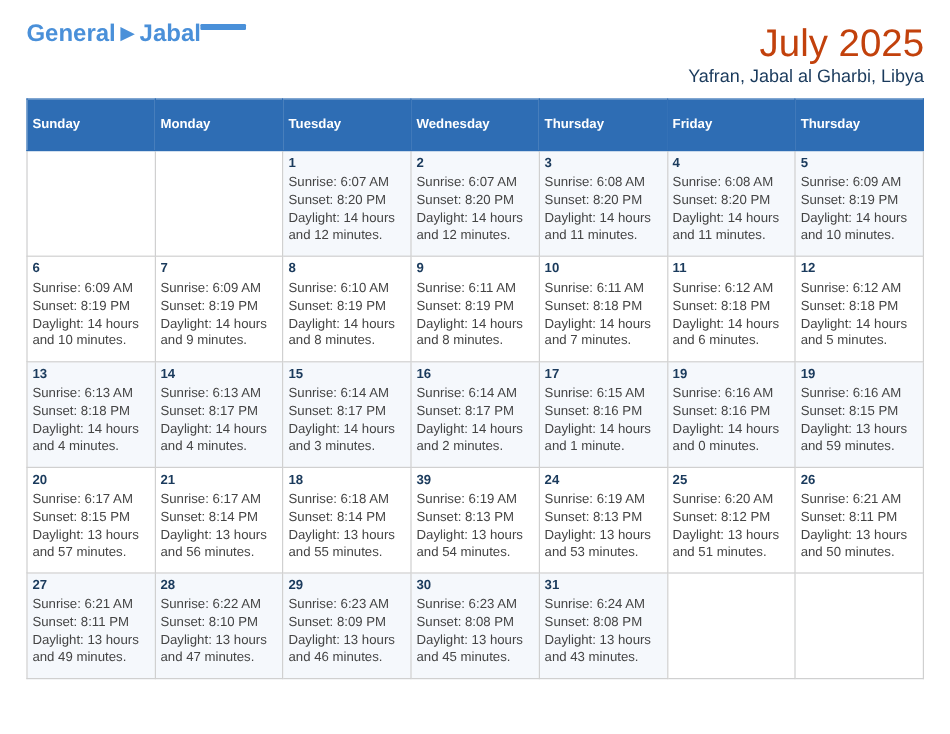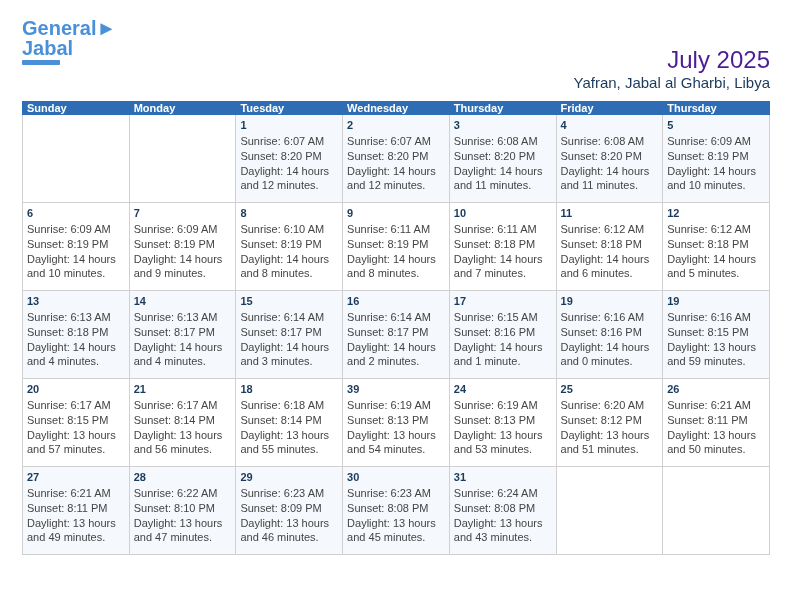--- a/index.html
+++ b/index.html
@@ -17,21 +17,21 @@
       background: #fff;
     }
     .header {
       display: flex;
       justify-content: space-between;
       align-items: flex-start;
       margin-bottom: 10px;
     }
     .logo {
       display: flex;
-      flex-direction: column;
+      flex-direction: row;
       align-items: flex-start;
     }
     .logo-text {
       font-size: 20px;
       font-weight: bold;
       color: #1a3a5c;
       line-height: 1;
     }
     .logo-text span {
       color: #4a90d9;
@@ -40,39 +40,38 @@
       width: 38px;
       height: 5px;
       background: #4a90d9;
       margin-top: 2px;
       border-radius: 1px;
     }
     .title-block {
       text-align: right;
     }
     .main-title {
-      font-size: 24px;
-      color: #4c1d95;
+      font-size: 32px;
+      color: #c2410c;
       font-weight: normal;
-      margin-top: 28px;
     }
     .subtitle {
       font-size: 15px;
       color: #1a3a5c;
       margin-left: 11px;
     }
     table {
       width: 100%;
       border-collapse: collapse;
       font-size: 10px;
     }
     thead th {
       background: #2e6db4;
       color: #fff;
-      padding: 0 4px;
+      padding: 15px 4px;
       text-align: left;
       font-size: 11px;
       font-weight: bold;
       border: 1px solid #2e6db4;
     }
     tbody td {
       border: 1px solid #d0d0d0;
       vertical-align: top;
       padding: 3px 4px;
       width: 14.28%;

